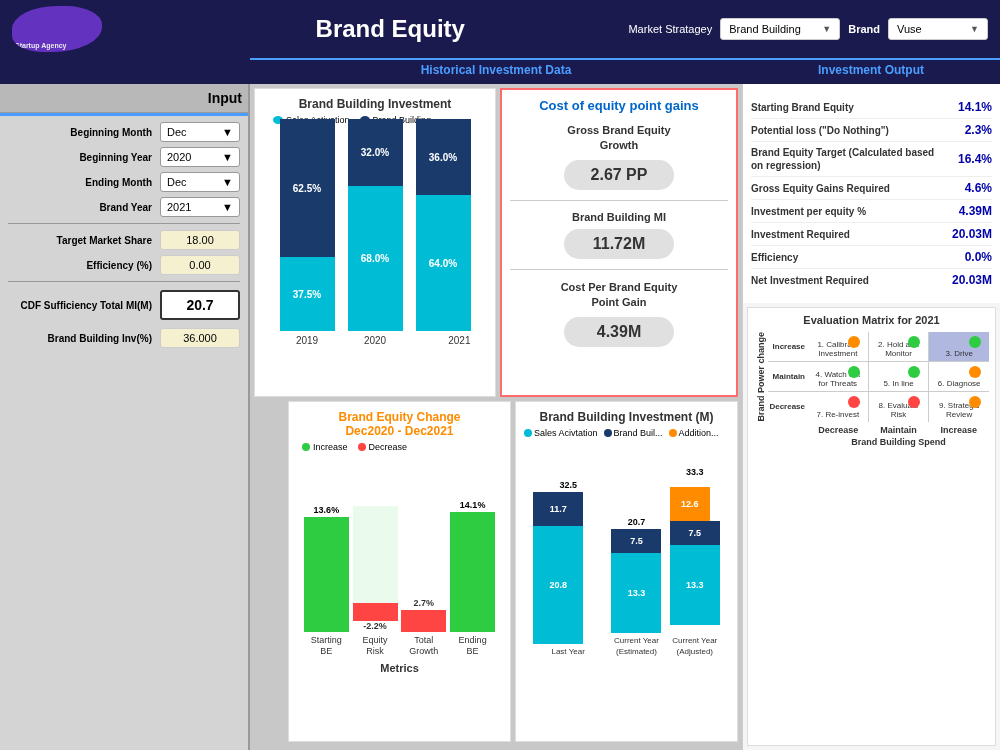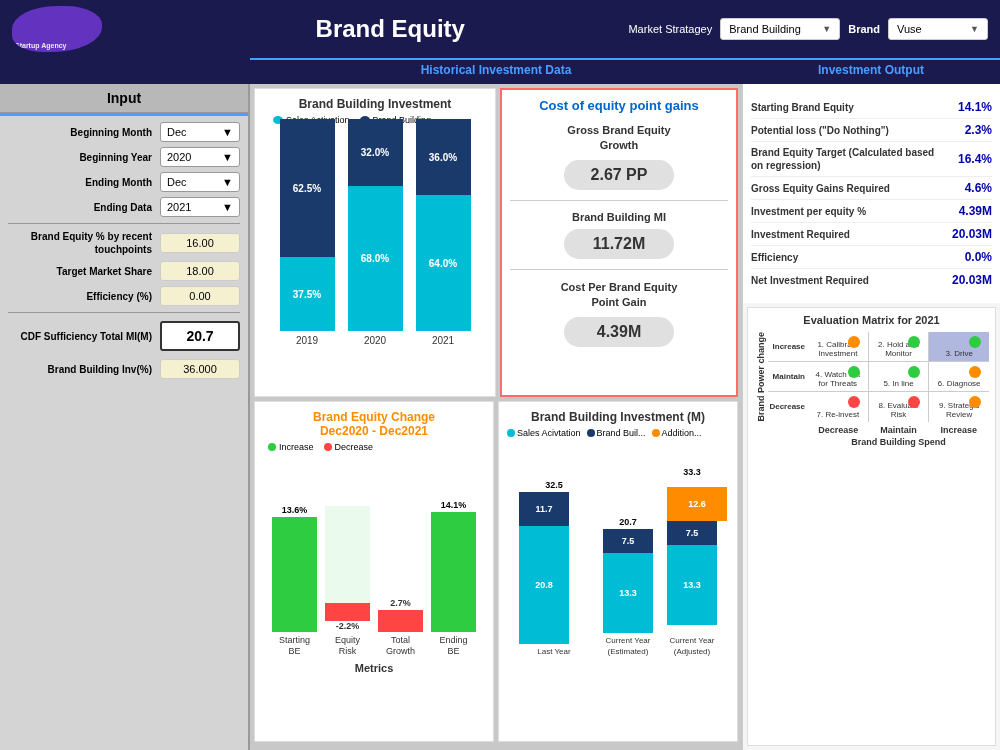--- a/index.html
+++ b/index.html
@@ -37,21 +37,21 @@
     <span style="color:#4a9eff; font-size:12px; font-weight:bold;">Historical Investment Data</span>
   </div>
   <div style="width:258px; border-top:2px solid #4a9eff; text-align:center; padding-top:3px;">
     <span style="color:#4a9eff; font-size:12px; font-weight:bold;">Investment Output</span>
   </div>
 </div>
 
 <div style="display:flex; height:666px; background:#c8c8c8;">
 
   <div style="width:250px; background:#d4d4d4; border-right:2px solid #999; flex-shrink:0;">
-    <div style="background:#b8b8b8; text-align:center; padding:6px; font-weight:bold; font-size:14px; border-bottom:1px solid #999;">Input</div>
+    <div style="background:#b8b8b8; text-align:right; padding:6px; font-weight:bold; font-size:14px; border-bottom:1px solid #999;">Input</div>
     <div style="height:3px; background:#4a9eff; margin-bottom:6px;"></div>
 
     <div style="display:flex; align-items:center; margin:5px 8px;">
       <span style="flex:1; text-align:right; padding-right:8px; font-weight:bold; font-size:10px;">Beginning Month</span>
       <div style="background:white; border:1px solid #999; border-radius:3px; padding:3px 6px; font-size:11px; width:80px; display:flex; justify-content:space-between; align-items:center; cursor:pointer;">
         <span>Dec</span>
         <span>▼</span>
       </div>
     </div>
 
@@ -65,33 +65,29 @@
 
     <div style="display:flex; align-items:center; margin:5px 8px;">
       <span style="flex:1; text-align:right; padding-right:8px; font-weight:bold; font-size:10px;">Ending Month</span>
       <div style="background:white; border:1px solid #999; border-radius:3px; padding:3px 6px; font-size:11px; width:80px; display:flex; justify-content:space-between; align-items:center; cursor:pointer;">
         <span>Dec</span>
         <span>▼</span>
       </div>
     </div>
 
     <div style="display:flex; align-items:center; margin:5px 8px;">
-      <span style="flex:1; text-align:right; padding-right:8px; font-weight:bold; font-size:10px;">Ending Data</span>
+      <span style="flex:1; text-align:right; padding-right:8px; font-weight:bold; font-size:10px;">Brand Year</span>
       <div style="background:white; border:1px solid #999; border-radius:3px; padding:3px 6px; font-size:11px; width:80px; display:flex; justify-content:space-between; align-items:center; cursor:pointer;">
         <span>2021</span>
         <span>▼</span>
       </div>
     </div>
 
     <div style="height:1px; background:#999; margin:6px 8px;"></div>
 
-    <div style="display:flex; align-items:center; margin:5px 8px;">
-      <span style="flex:1; text-align:right; padding-right:8px; font-weight:bold; font-size:10px; line-height:1.3;">Brand Equity % by recent touchpoints</span>
-      <div style="background:#f5f0d0; border:1px solid #ccc; border-radius:3px; padding:3px 6px; font-size:11px; width:80px; text-align:center;">16.00</div>
-    </div>
 
     <div style="display:flex; align-items:center; margin:5px 8px;">
       <span style="flex:1; text-align:right; padding-right:8px; font-weight:bold; font-size:10px;">Target Market Share</span>
       <div style="background:#f5f0d0; border:1px solid #ccc; border-radius:3px; padding:3px 6px; font-size:11px; width:80px; text-align:center;">18.00</div>
     </div>
 
     <div style="display:flex; align-items:center; margin:5px 8px;">
       <span style="flex:1; text-align:right; padding-right:8px; font-weight:bold; font-size:10px;">Efficiency (%)</span>
       <div style="background:#f5f0d0; border:1px solid #ccc; border-radius:3px; padding:3px 6px; font-size:11px; width:80px; text-align:center;">0.00</div>
     </div>
@@ -136,21 +132,21 @@
           </div>
 
           <div style="display:flex; flex-direction:column; align-items:center;">
             <div style="display:flex; flex-direction:column; width:55px;">
               <div style="background:#1a3a6b; width:55px; height:67px; display:flex; align-items:center; justify-content:center; color:white; font-size:10px; font-weight:bold;">32.0%</div>
               <div style="background:#00bcd4; width:55px; height:145px; display:flex; align-items:center; justify-content:center; color:white; font-size:10px; font-weight:bold;">68.0%</div>
             </div>
             <span style="font-size:10px; color:#333; margin-top:4px;">2020</span>
           </div>
 
-          <div style="display:flex; flex-direction:column; align-items:center;">
+          <div style="display:flex; flex-direction:column; align-items:flex-end;">
             <div style="display:flex; flex-direction:column; width:55px;">
               <div style="background:#1a3a6b; width:55px; height:76px; display:flex; align-items:center; justify-content:center; color:white; font-size:10px; font-weight:bold;">36.0%</div>
               <div style="background:#00bcd4; width:55px; height:136px; display:flex; align-items:center; justify-content:center; color:white; font-size:10px; font-weight:bold;">64.0%</div>
             </div>
             <span style="font-size:10px; color:#333; margin-top:4px;">2021</span>
           </div>
         </div>
       </div>
 
       <div style="width:238px; background:white; margin:4px 4px 2px 2px; padding:8px; border:2px solid #ff6b6b; flex-shrink:0;">
@@ -170,21 +166,21 @@
 
         <hr style="border:none; border-top:1px solid #ccc; margin:10px 0;">
 
         <div style="margin:8px 0;">
           <div style="font-size:11px; font-weight:bold; color:#333; text-align:center; margin-bottom:6px; line-height:1.4;">Cost Per Brand Equity<br>Point Gain</div>
           <div style="background:#e0e0e0; border-radius:20px; padding:6px 16px; text-align:center; font-size:16px; font-weight:bold; color:#333; margin:0 auto; width:110px;">4.39M</div>
         </div>
       </div>
     </div>
 
-    <div style="display:flex; height:347px;">
+    <div style="display:flex; height:347px;padding-left:34px;">
 
       <div style="flex:1; background:white; margin:2px 2px 4px 4px; padding:8px; border:1px solid #ddd;">
         <div style="font-weight:bold; font-size:12px; color:#ff8c00; text-align:center;">Brand Equity Change</div>
         <div style="font-weight:bold; font-size:12px; color:#ff8c00; text-align:center; margin-bottom:4px;">Dec2020 - Dec2021</div>
         <div style="display:flex; gap:10px; font-size:9px; margin-bottom:6px; padding-left:5px;">
           <div style="display:flex; align-items:center; gap:3px;">
             <div style="width:8px; height:8px; background:#2ecc40; border-radius:50%;"></div>
             <span>Increase</span>
           </div>
           <div style="display:flex; align-items:center; gap:3px;">
@@ -259,21 +255,21 @@
             <div style="display:flex; flex-direction:column; width:50px;">
               <div style="background:#1a3a6b; width:50px; height:24px; display:flex; align-items:center; justify-content:center; color:white; font-size:9px; font-weight:bold;">7.5</div>
               <div style="background:#00bcd4; width:50px; height:80px; display:flex; align-items:center; justify-content:center; color:white; font-size:9px; font-weight:bold;">13.3</div>
             </div>
             <span style="font-size:8px; color:#333; text-align:center; margin-top:3px; line-height:1.3;">Current Year<br>(Estimated)</span>
           </div>
 
           <div style="display:flex; flex-direction:column; align-items:center;gap:8px;">
             <span style="font-size:9px; font-weight:bold; margin-bottom:2px;">33.3</span>
             <div style="display:flex; flex-direction:column; width:50px;">
-              <div style="background:#ff8c00; width:60px; height:34px; display:flex; align-items:center; justify-content:center; color:white; font-size:9px; font-weight:bold;">12.6</div>
+              <div style="background:#ff8c00; width:40px; height:34px; display:flex; align-items:center; justify-content:center; color:white; font-size:9px; font-weight:bold;">12.6</div>
               <div style="background:#1a3a6b; width:50px; height:24px; display:flex; align-items:center; justify-content:center; color:white; font-size:9px; font-weight:bold;">7.5</div>
               <div style="background:#00bcd4; width:50px; height:80px; display:flex; align-items:center; justify-content:center; color:white; font-size:9px; font-weight:bold;">13.3</div>
             </div>
             <span style="font-size:8px; color:#333; text-align:center; margin-top:3px; line-height:1.3;">Current Year<br>(Adjusted)</span>
           </div>
         </div>
       </div>
 
     </div>
   </div>

